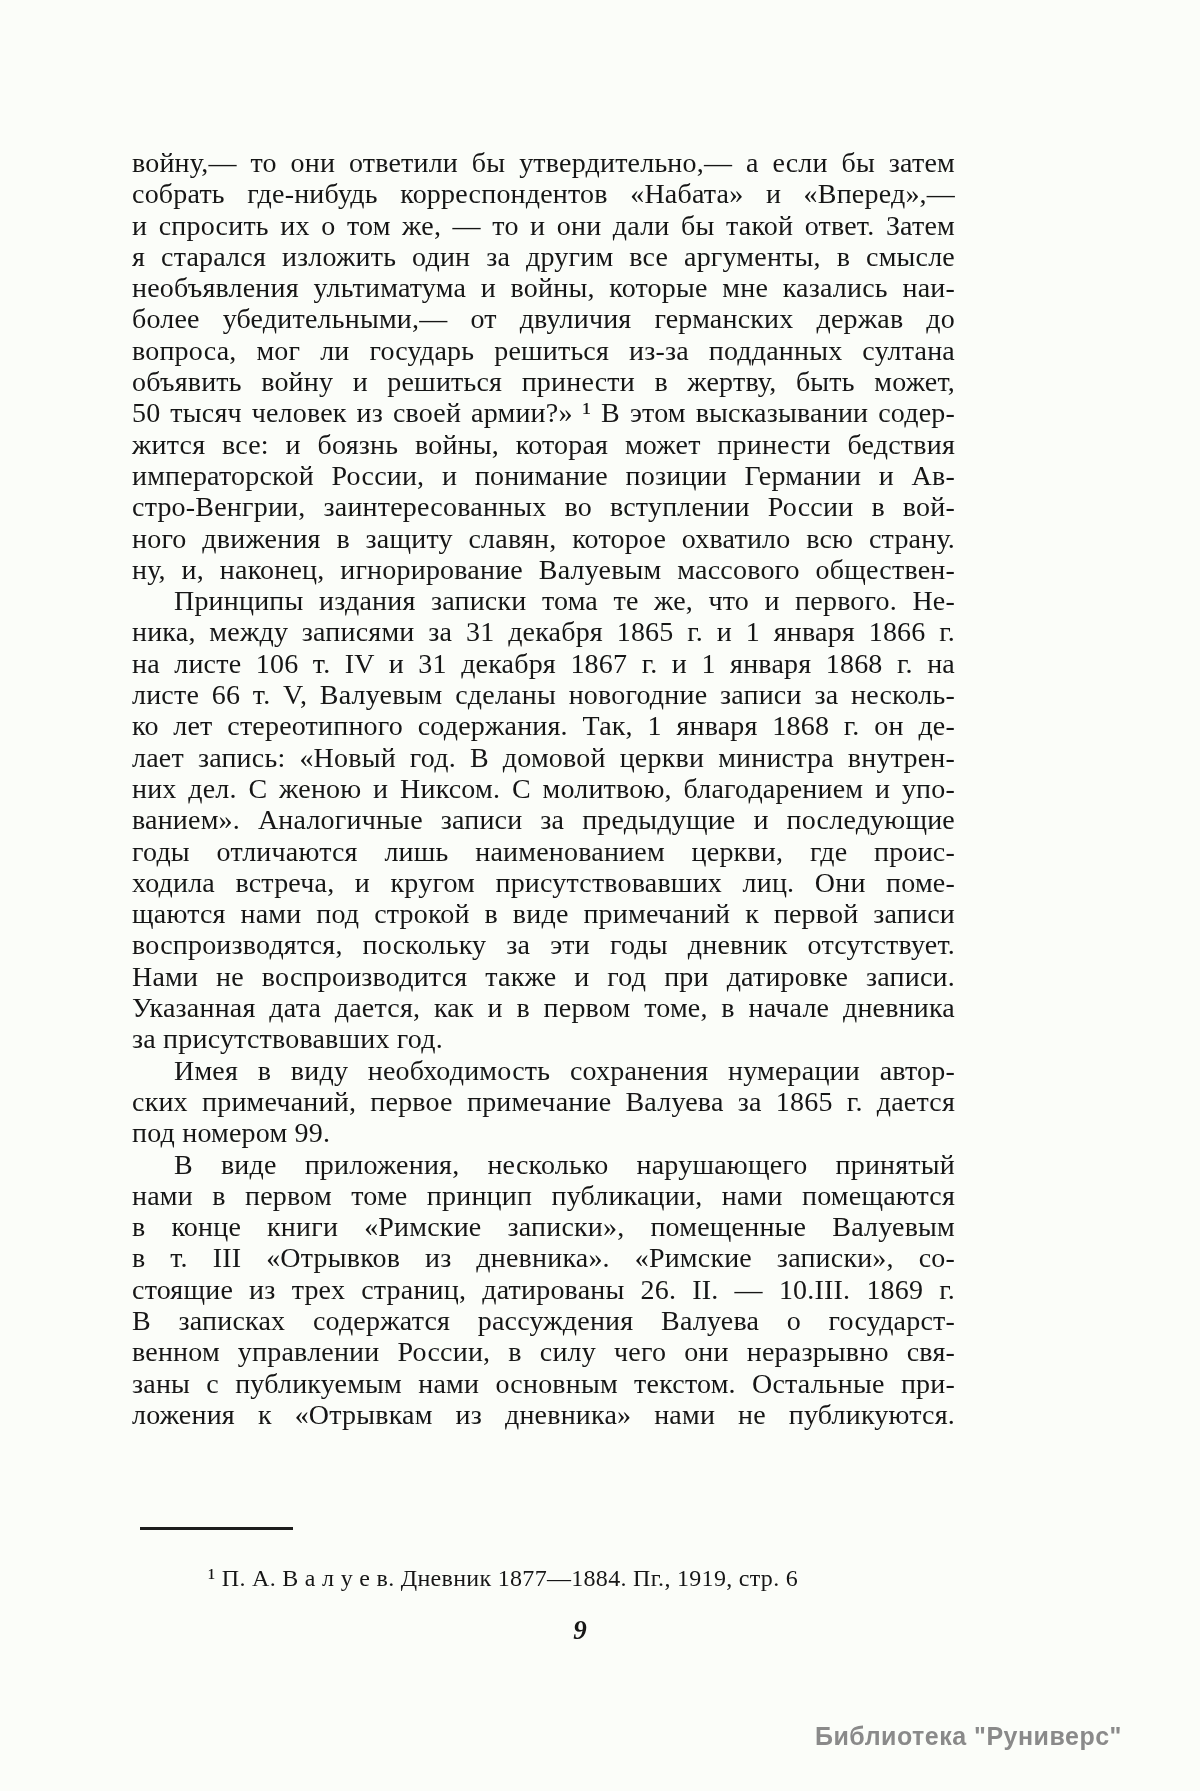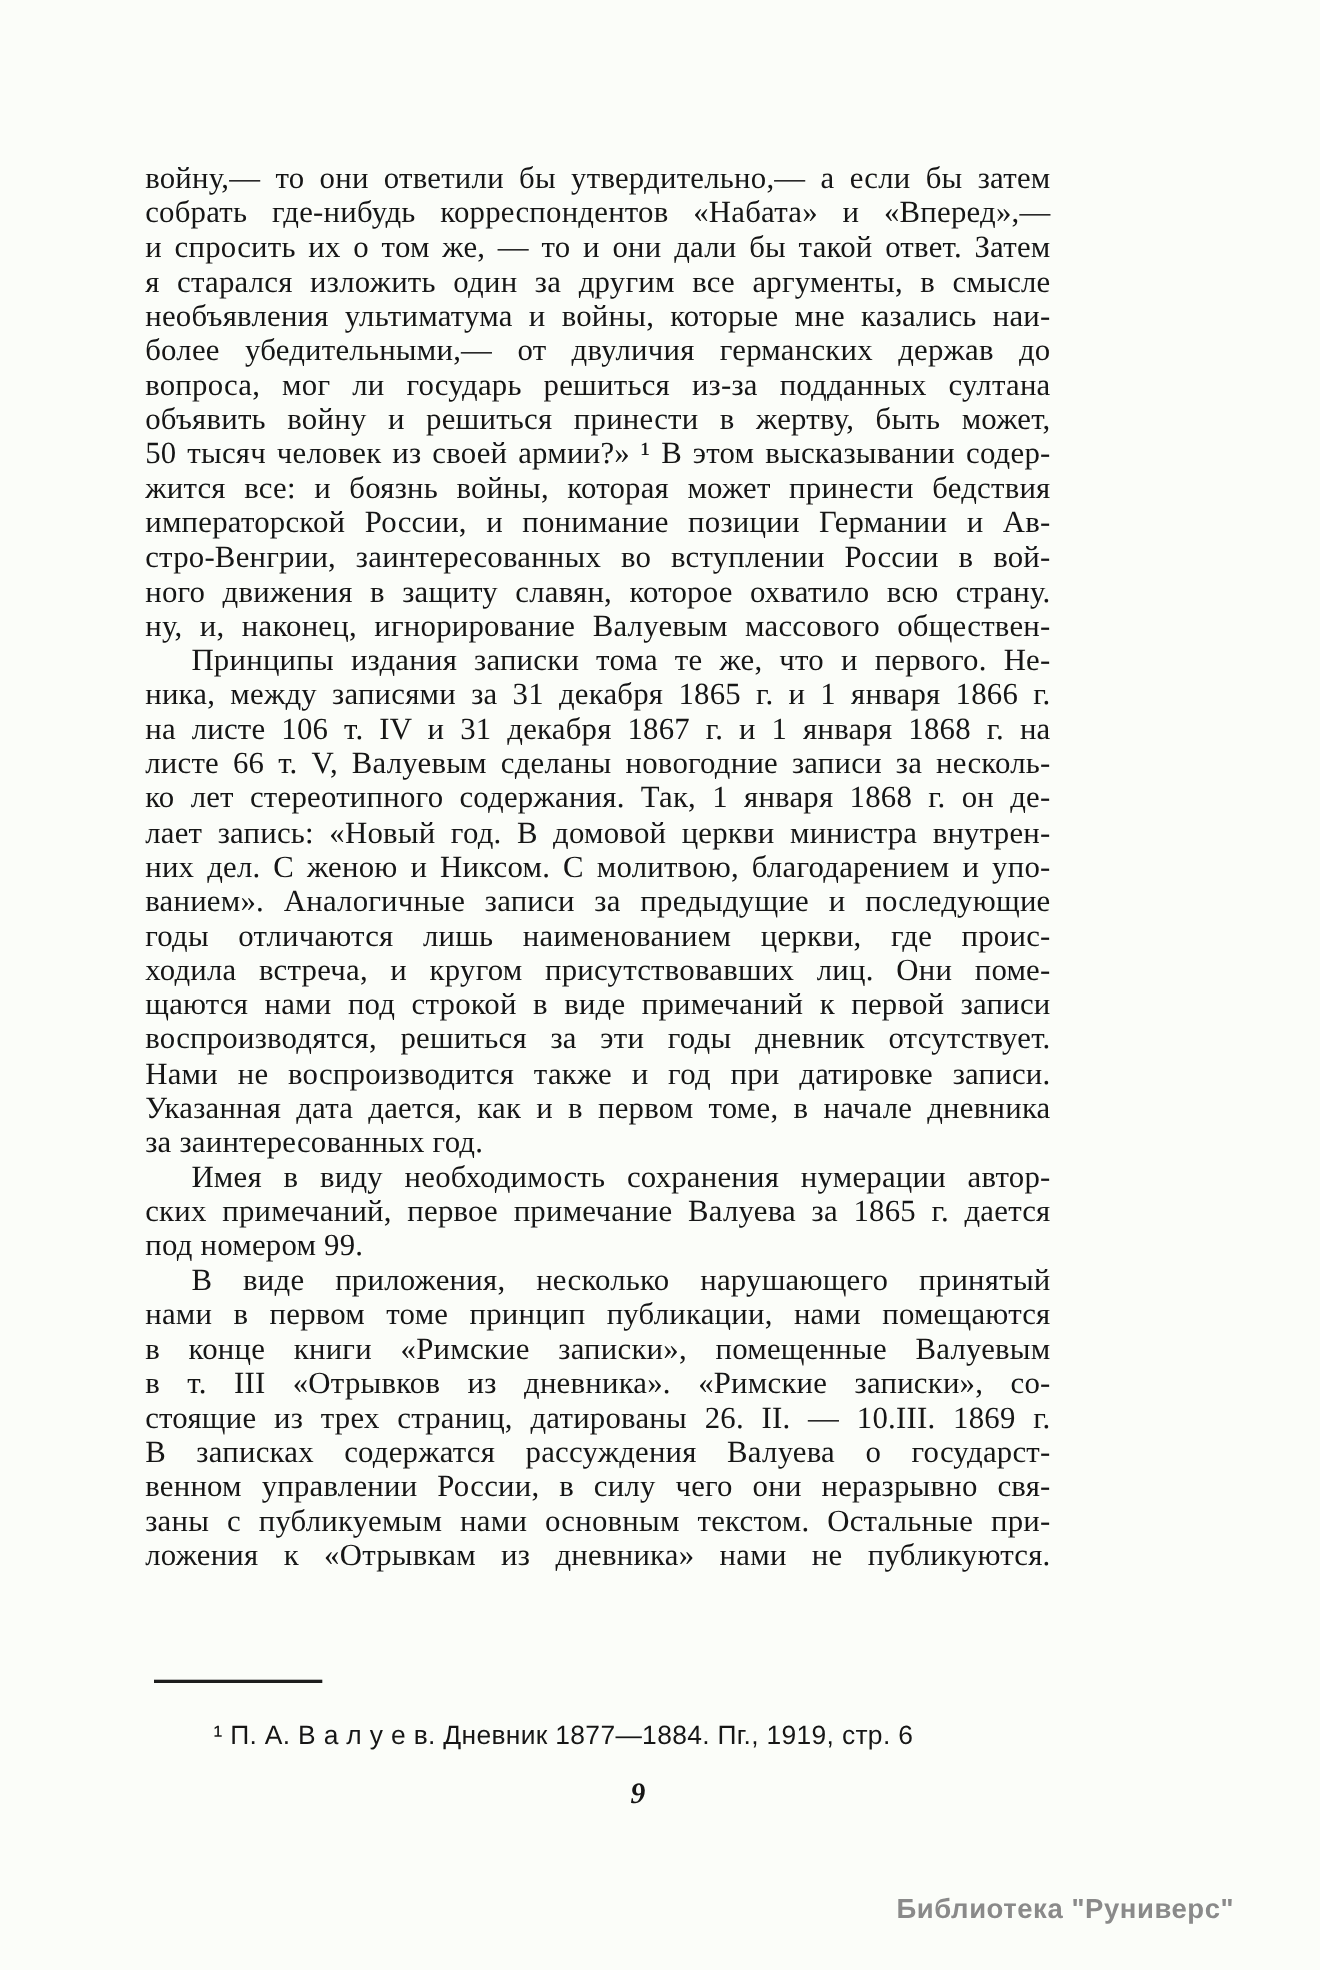--- a/index.html
+++ b/index.html
@@ -43,26 +43,26 @@
   .footnote-rule {
     position: absolute;
     left: 140px;
     top: 1527px;
     width: 153px;
     height: 3px;
     background: #1d1d1d;
   }
   .footnote {
     position: absolute;
-    left: 122px;
+    left: 136px;
     top: 1564px;
     width: 823px;
     box-sizing: border-box;
     padding-left: 72px;
-    font-family: Liberation Sans, sans-serif;
+    font-family: Liberation Serif, serif;
     font-size: 24px;
     line-height: 28px;
     letter-spacing: 0.3px;
   }
   .page-number {
     position: absolute;
     left: 555px;
     top: 1615px;
     width: 50px;
     text-align: center;
@@ -106,24 +106,24 @@
       <div class="text-line">ника, между записями за 31 декабря 1865 г. и 1 января 1866 г.</div>
       <div class="text-line">на листе 106 т. IV и 31 декабря 1867 г. и 1 января 1868 г. на</div>
       <div class="text-line">листе 66 т. V, Валуевым сделаны новогодние записи за несколь-</div>
       <div class="text-line">ко лет стереотипного содержания. Так, 1 января 1868 г. он де-</div>
       <div class="text-line">лает запись: «Новый год. В домовой церкви министра внутрен-</div>
       <div class="text-line">них дел. С женою и Никсом. С молитвою, благодарением и упо-</div>
       <div class="text-line">ванием». Аналогичные записи за предыдущие и последующие</div>
       <div class="text-line">годы отличаются лишь наименованием церкви, где проис-</div>
       <div class="text-line">ходила встреча, и кругом присутствовавших лиц. Они поме-</div>
       <div class="text-line">щаются нами под строкой в виде примечаний к первой записи</div>
-      <div class="text-line">воспроизводятся, решиться за эти годы дневник отсутствует.</div>
+      <div class="text-line">воспроизводятся, поскольку за эти годы дневник отсутствует.</div>
       <div class="text-line">Нами не воспроизводится также и год при датировке записи.</div>
       <div class="text-line">Указанная дата дается, как и в первом томе, в начале дневника</div>
-      <div class="text-line noFill">за заинтересованных год.</div>
+      <div class="text-line noFill">за присутствовавших год.</div>
       <div class="text-line indent">Имея в виду необходимость сохранения нумерации автор-</div>
       <div class="text-line">ских примечаний, первое примечание Валуева за 1865 г. дается</div>
       <div class="text-line noFill">под номером 99.</div>
       <div class="text-line indent">В виде приложения, несколько нарушающего принятый</div>
       <div class="text-line">нами в первом томе принцип публикации, нами помещаются</div>
       <div class="text-line">в конце книги «Римские записки», помещенные Валуевым</div>
       <div class="text-line">в т. III «Отрывков из дневника». «Римские записки», со-</div>
       <div class="text-line">стоящие из трех страниц, датированы 26. II. — 10.III. 1869 г.</div>
       <div class="text-line">В записках содержатся рассуждения Валуева о государст-</div>
       <div class="text-line">венном управлении России, в силу чего они неразрывно свя-</div>

